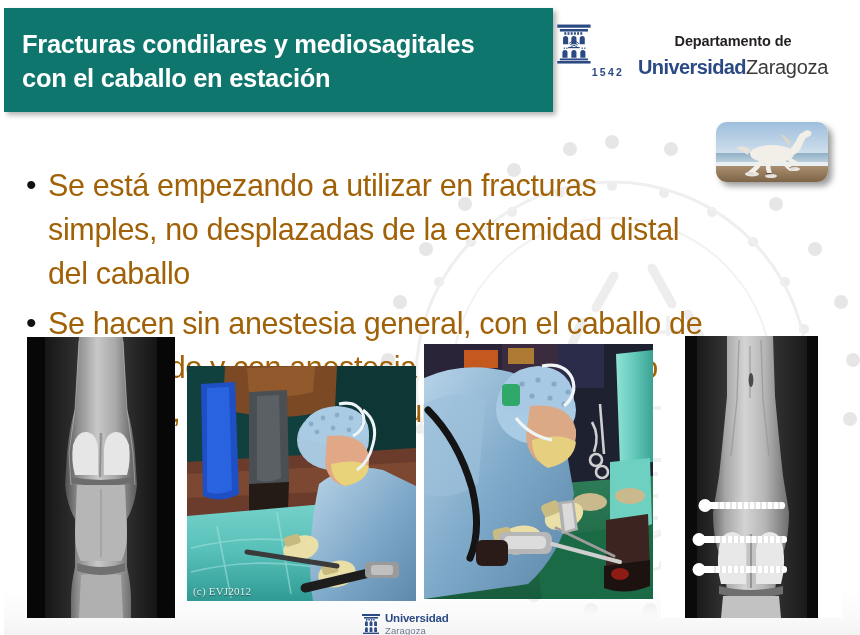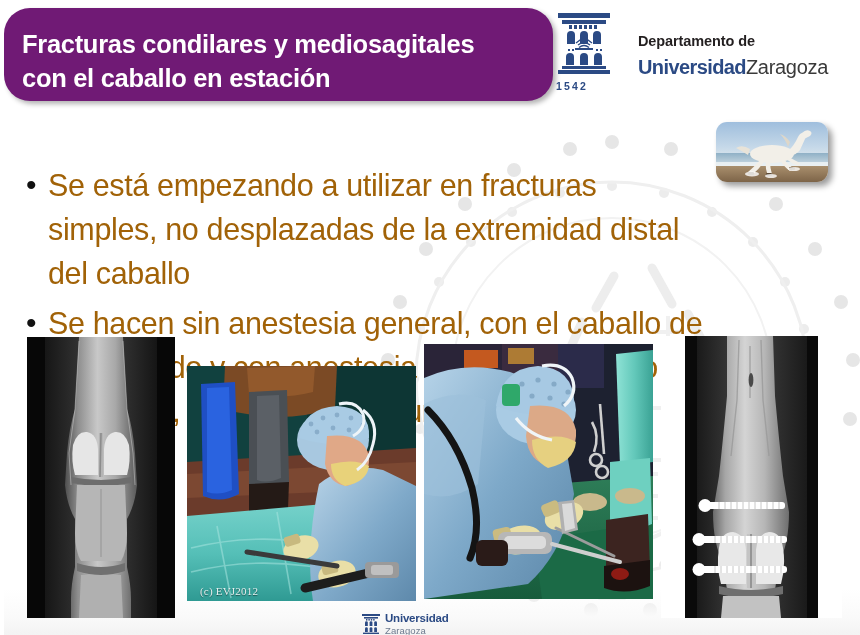--- a/index.html
+++ b/index.html
@@ -49,25 +49,24 @@
     background: #ffffff;
     z-index: 40;
   }
 
   
   #title-bar {
     position: absolute;
     left: 4px;
     top: 8px;
     width: 549px;
-    height: 93px;
-    background: #701a75;
+    height: 104px;
+    background: #0f766e;
     box-shadow: 3px 3px 5px rgba(0,0,0,0.30);
     z-index: 20;
-    border-radius: 26px;
   }
   #title-text {
     position: absolute;
     left: 18px;
     top: 19px;
     width: 520px;
     color: #ffffff;
     font-weight: bold;
     font-size: 25.5px;
     line-height: 34px;
@@ -83,33 +82,34 @@
     width: 300px;
     height: 100px;
     z-index: 21;
     display: flex;
     align-items: flex-start;
   }
   #crest-wrap {
     width: 68px;
     flex: 0 0 68px;
     display: flex;
-    flex-direction: column;
-    align-items: flex-start;
+    flex-direction: row;
+    align-items: flex-end;
   }
   #crest-year {
     margin-top: 2px;
     color: #2b4a84;
     font-size: 10.5px;
     font-weight: bold;
     letter-spacing: 2.2px;
   }
   #logo-text {
     padding-left: 14px;
     padding-top: 20px;
+    text-align: center;
   }
   .logo-line {
     color: #231f20;
     font-weight: bold;
     font-size: 14.5px;
     line-height: 19px;
     letter-spacing: -0.1px;
   }
   #logo-uz {
     margin-top: 4px;
@@ -176,21 +176,20 @@
 
   .watermark-evj {
     position: absolute;
     left: 6px;
     bottom: 4px;
     color: rgba(255,255,255,0.88);
     font-family: "Liberation Serif", serif;
     font-size: 11px;
     letter-spacing: 0.2px;
     text-shadow: 0 1px 1px rgba(0,0,0,0.5);
-    margin-left: 7px;
   }
 
   
   #footer-logo {
     position: absolute;
     left: 362px;
     top: 613px;
     height: 22px;
     display: flex;
     align-items: center;

